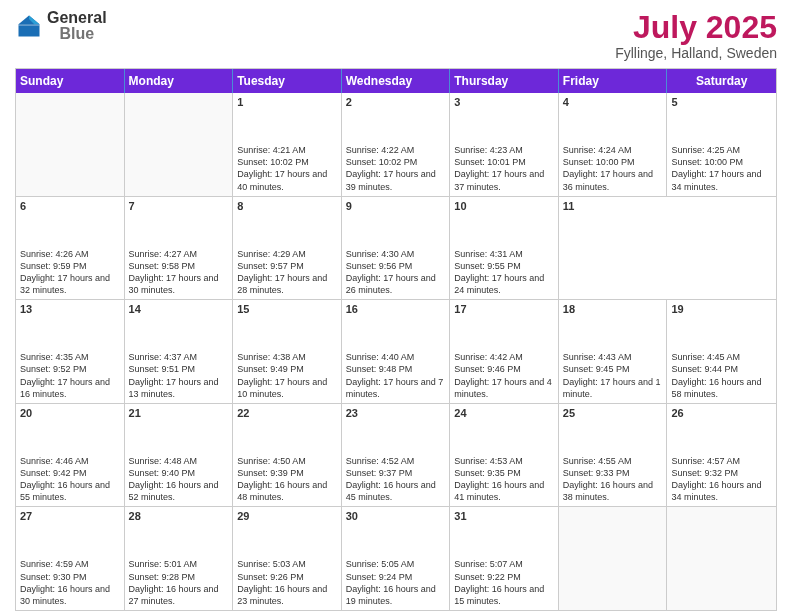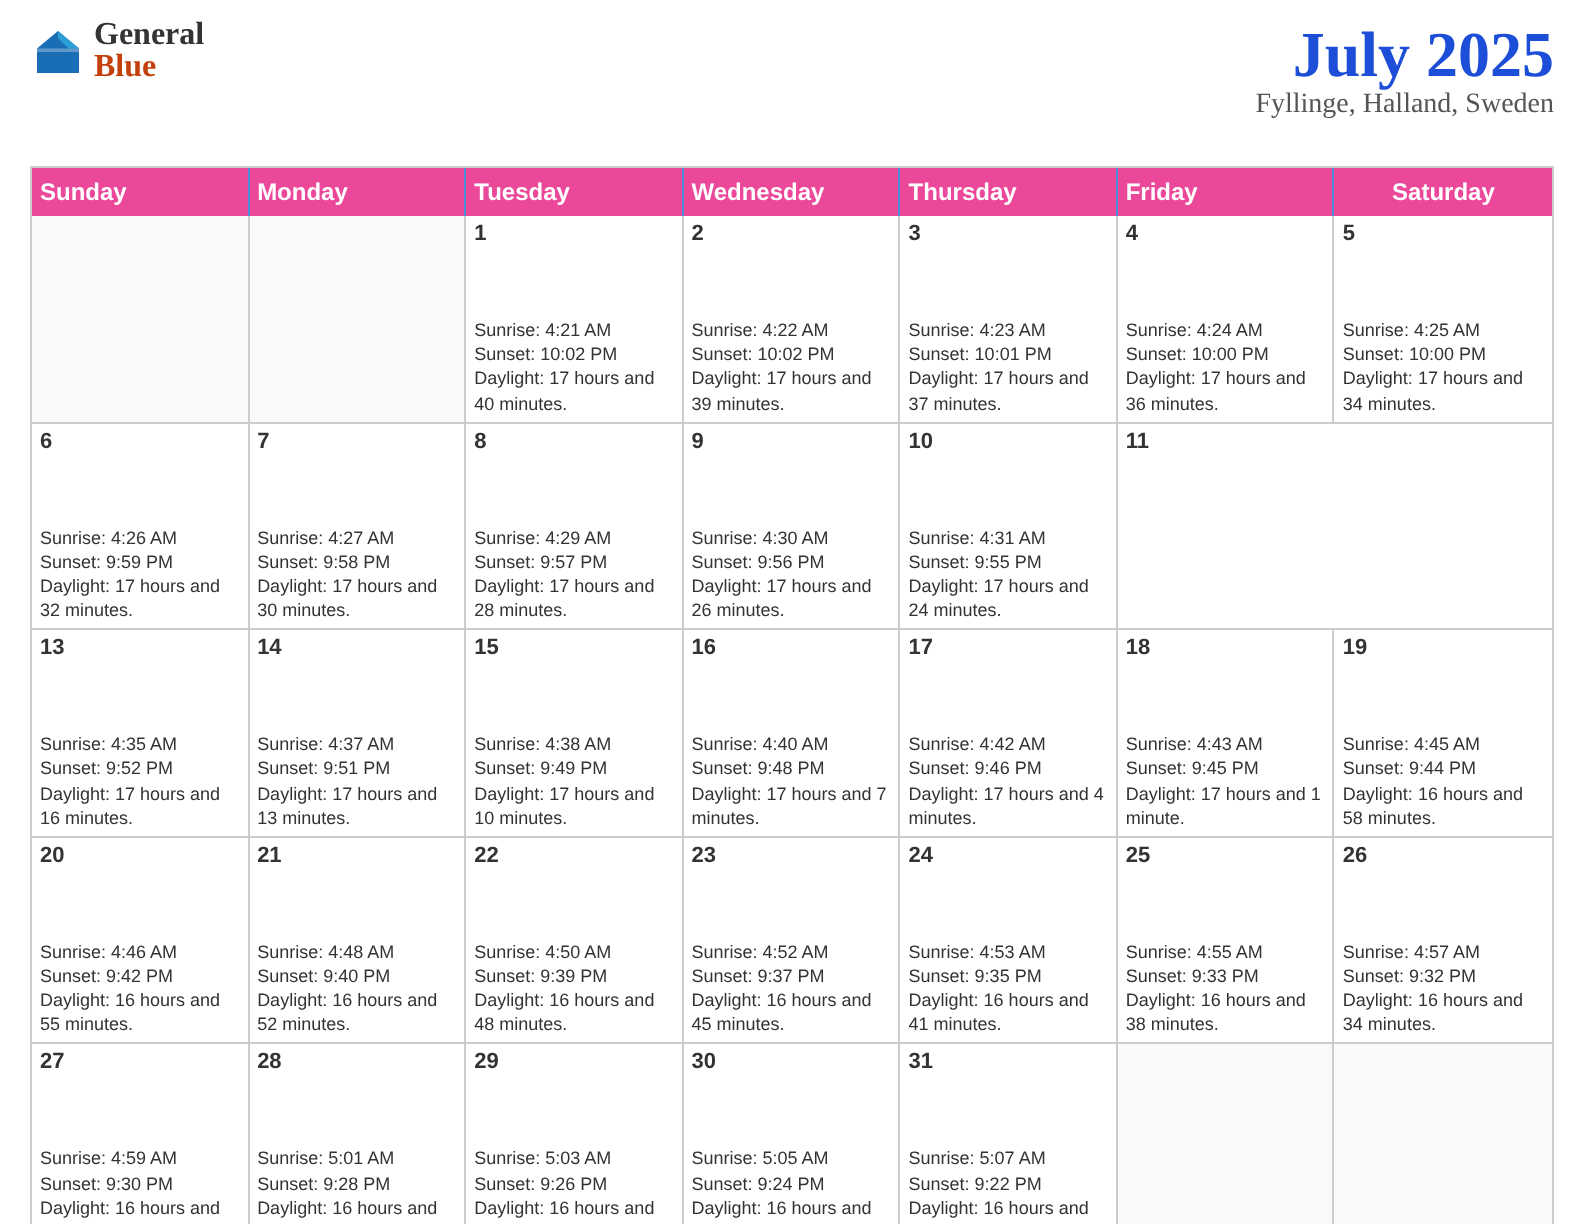--- a/index.html
+++ b/index.html
@@ -15,70 +15,70 @@
       height: 612px;
       background: #fff;
       display: flex;
       flex-direction: column;
       padding: 10px 15px 10px 15px;
     }
     .header {
       display: flex;
       justify-content: space-between;
       align-items: flex-start;
-      margin-bottom: 22px;
-      font-family: Liberation Serif, serif;
+      margin-bottom: 7px;
     }
     .logo {
       display: flex;
       align-items: center;
       gap: 4px;
     }
     .logo-text {
       display: flex;
       flex-direction: column;
       line-height: 1;
     }
     .logo-general {
       font-size: 16px;
       font-weight: bold;
       color: #333;
     }
     .logo-blue {
       font-size: 16px;
       font-weight: bold;
-      color: #c2410c;
+      color: #737373;
+      text-align: center;
     }
     .logo-icon {
       width: 28px;
       height: 28px;
     }
     .title-block {
       text-align: right;
     }
     .main-title {
       font-size: 32px;
       font-weight: bold;
-      color: #1d4ed8;
+      color: #be185d;
       line-height: 1.1;
     }
     .subtitle {
       font-size: 14px;
       color: #555;
     }
     .calendar {
       flex: 1;
       display: flex;
       flex-direction: column;
       border: 1px solid #ccc;
     }
     .cal-header {
       display: grid;
       grid-template-columns: repeat(7, 1fr);
-      background: #ec4899;
+      background: #6d28d9;
     }
     .cal-header-cell {
       color: #fff;
       font-weight: bold;
       font-size: 12px;
       padding: 5px 4px;
       text-align: left;
       border-right: 1px solid #4a8dd5;
     }
     .cal-header-cell:last-child { border-right: none; text-align: center; }

